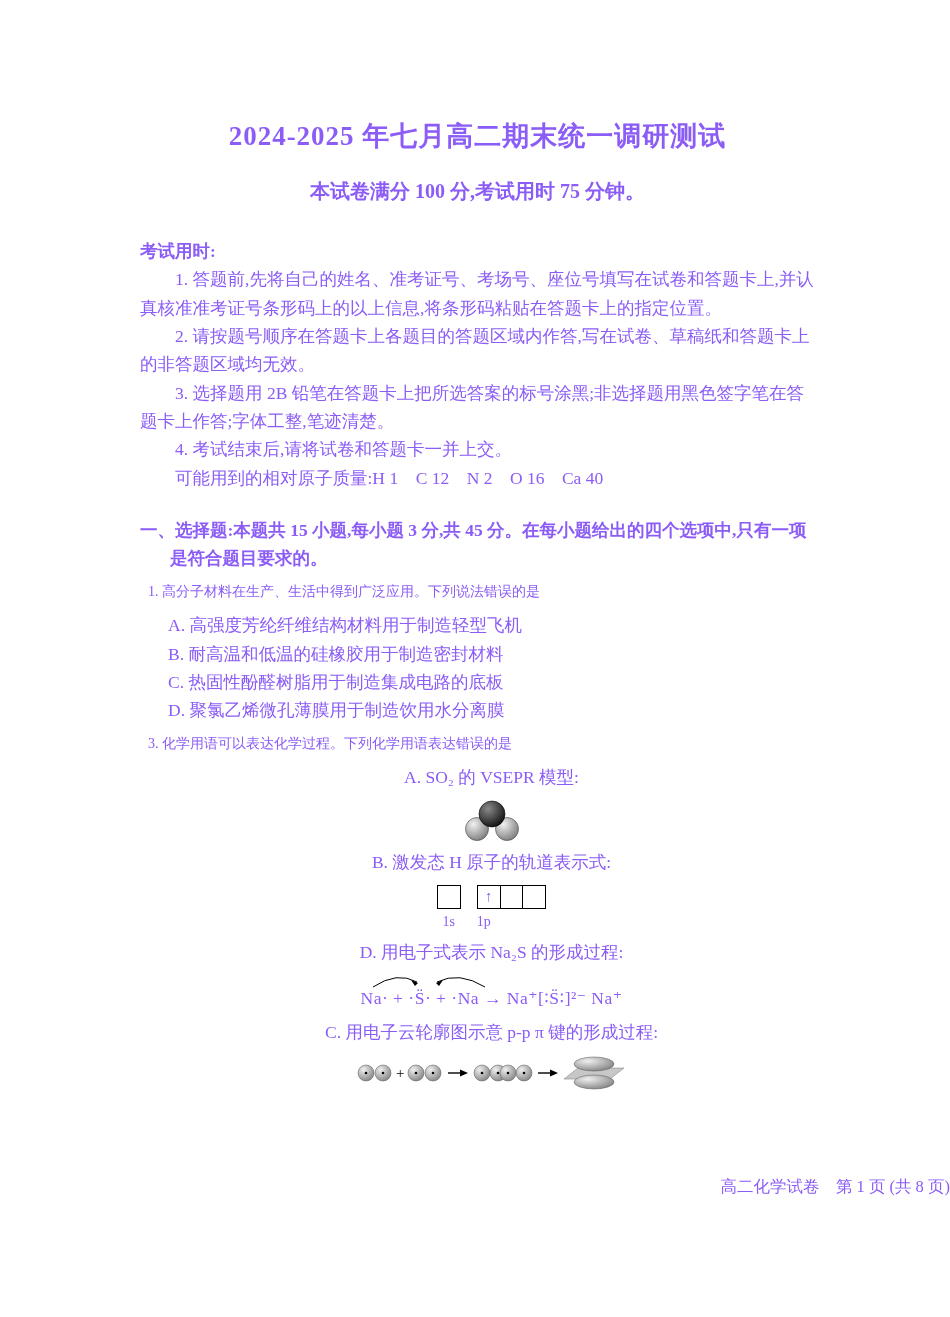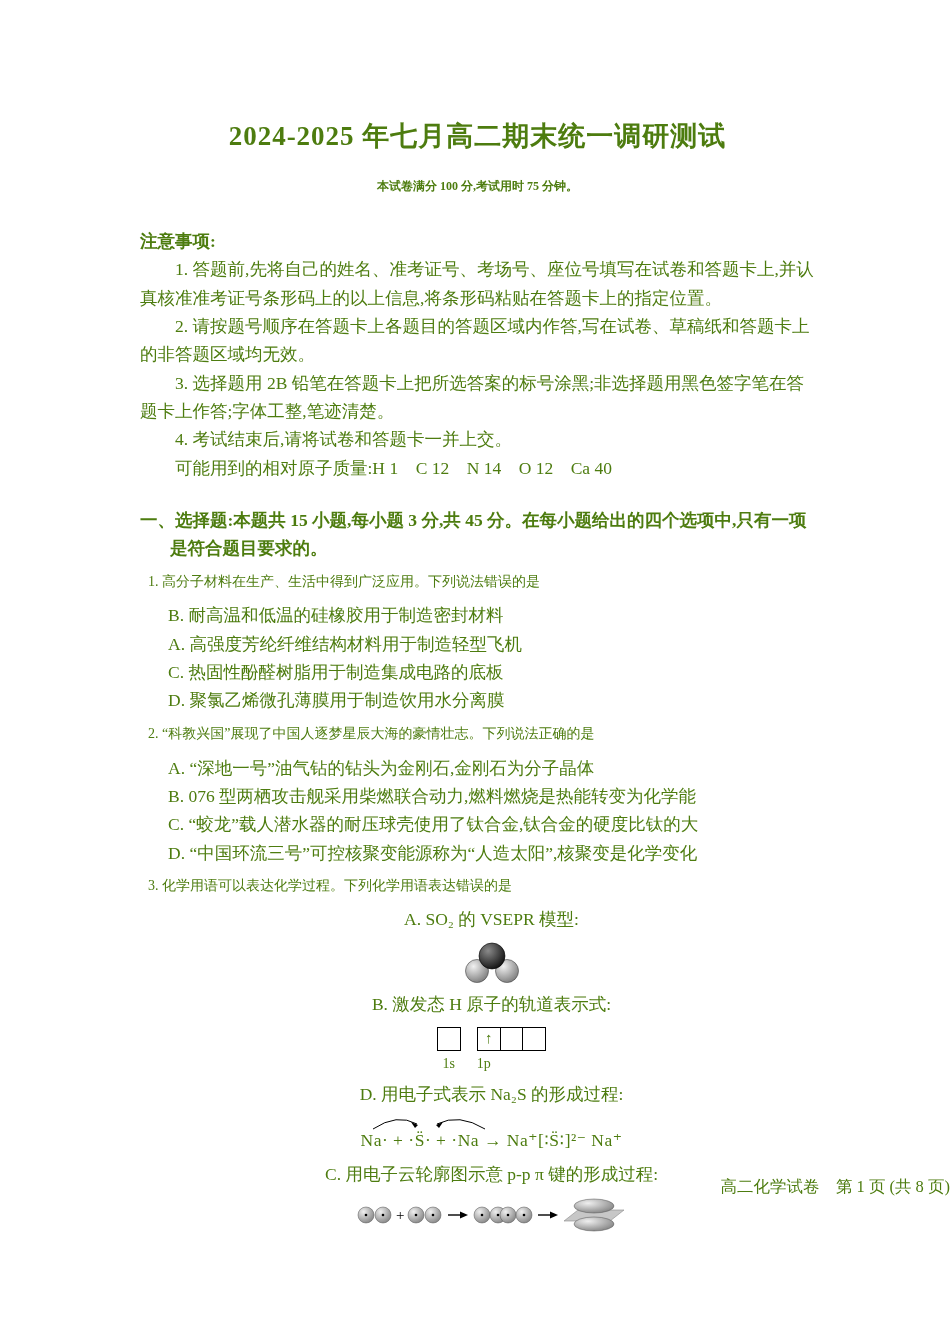--- a/index.html
+++ b/index.html
@@ -1,33 +1,33 @@
 <!DOCTYPE html>
 <html><head>
 <meta charset="utf-8">
 <style>
   html,body{margin:0;padding:0;background:#ffffff;}
   .page{
     position:relative;
     width:950px;height:1317px;
-    background:#ffffff;color:#4d7c0f;
+    background:#ffffff;color:#8b5cf6;
     font-family:"Liberation Serif","DejaVu Serif",serif;
     box-sizing:border-box;
     overflow:hidden;
   }
   .content{padding:118px 135px 0 140px;}
   .title{
     margin:0;font-size:27px;font-weight:700;text-align:center;letter-spacing:1px;
   }
   .subject{
     margin:16px 0 0;font-size:36px;font-weight:700;text-align:center;
     letter-spacing:0.45em;text-indent:0.45em;
   }
   .info{
-    margin:24px 0 0;font-size:12px;font-weight:700;text-align:center;
+    margin:24px 0 0;font-size:20px;font-weight:700;text-align:center;
   }
   .notes{margin-top:32px;}
   .notes-heading{font-size:17.5px;font-weight:700;line-height:1.62;}
   p.note{margin:0;font-size:17.5px;line-height:1.62;text-indent:2em;}
   .section-head{
     margin:24px 0 0;font-size:17.5px;font-weight:700;line-height:1.62;
     padding-left:30px;text-indent:-30px;
   }
   .question{margin:0;}
   .q-stem{margin:8px;font-size:14px;line-height:1.62;padding-left:28px;text-indent:-28px;}
@@ -62,45 +62,38 @@
 </head>
 <body>
 
 <div class="page">
   <div class="content">
 
     <h1 class="title">2024-2025 年七月高二期末统一调研测试</h1>
     <div class="info">本试卷满分 100 分,考试用时 75 分钟。</div>
 
     <div class="notes">
-      <div class="notes-heading">注意事项:</div>
+      <div class="notes-heading">考试用时:</div>
       <p class="note">1. 答题前,先将自己的姓名、准考证号、考场号、座位号填写在试卷和答题卡上,并认真核准准考证号条形码上的以上信息,将条形码粘贴在答题卡上的指定位置。</p>
       <p class="note">2. 请按题号顺序在答题卡上各题目的答题区域内作答,写在试卷、草稿纸和答题卡上的非答题区域均无效。</p>
       <p class="note">3. 选择题用 2B 铅笔在答题卡上把所选答案的标号涂黑;非选择题用黑色签字笔在答题卡上作答;字体工整,笔迹清楚。</p>
       <p class="note">4. 考试结束后,请将试卷和答题卡一并上交。</p>
-      <p class="note">可能用到的相对原子质量:H 1　C 12　N 14　O 12　Ca 40</p>
+      <p class="note">可能用到的相对原子质量:H 1　C 12　N 2　O 16　Ca 40</p>
     </div>
 
     <p class="section-head">一、选择题:本题共 15 小题,每小题 3 分,共 45 分。在每小题给出的四个选项中,只有一项是符合题目要求的。</p>
 
     <div class="question">
       <p class="q-stem">1. 高分子材料在生产、生活中得到广泛应用。下列说法错误的是</p>
+      <p class="option">A. 高强度芳纶纤维结构材料用于制造轻型飞机</p>
       <p class="option">B. 耐高温和低温的硅橡胶用于制造密封材料</p>
-      <p class="option">A. 高强度芳纶纤维结构材料用于制造轻型飞机</p>
       <p class="option">C. 热固性酚醛树脂用于制造集成电路的底板</p>
       <p class="option">D. 聚氯乙烯微孔薄膜用于制造饮用水分离膜</p>
     </div>
 
-    <div class="question">
-      <p class="q-stem">2. “科教兴国”展现了中国人逐梦星辰大海的豪情壮志。下列说法正确的是</p>
-      <p class="option">A. “深地一号”油气钻的钻头为金刚石,金刚石为分子晶体</p>
-      <p class="option">B. 076 型两栖攻击舰采用柴燃联合动力,燃料燃烧是热能转变为化学能</p>
-      <p class="option">C. “蛟龙”载人潜水器的耐压球壳使用了钛合金,钛合金的硬度比钛的大</p>
-      <p class="option">D. “中国环流三号”可控核聚变能源称为“人造太阳”,核聚变是化学变化</p>
-    </div>
 
     <div class="question">
       <p class="q-stem">3. 化学用语可以表达化学过程。下列化学用语表达错误的是</p>
 
       <div class="q3row">
         <span class="q3label">A. SO₂ 的 VSEPR 模型:</span>
         <svg width="56" height="42" viewBox="0 0 56 42">
           <defs>
             <radialGradient id="gb1" cx="0.35" cy="0.3" r="0.85">
               <stop offset="0" stop-color="#f1f1f1"></stop>

